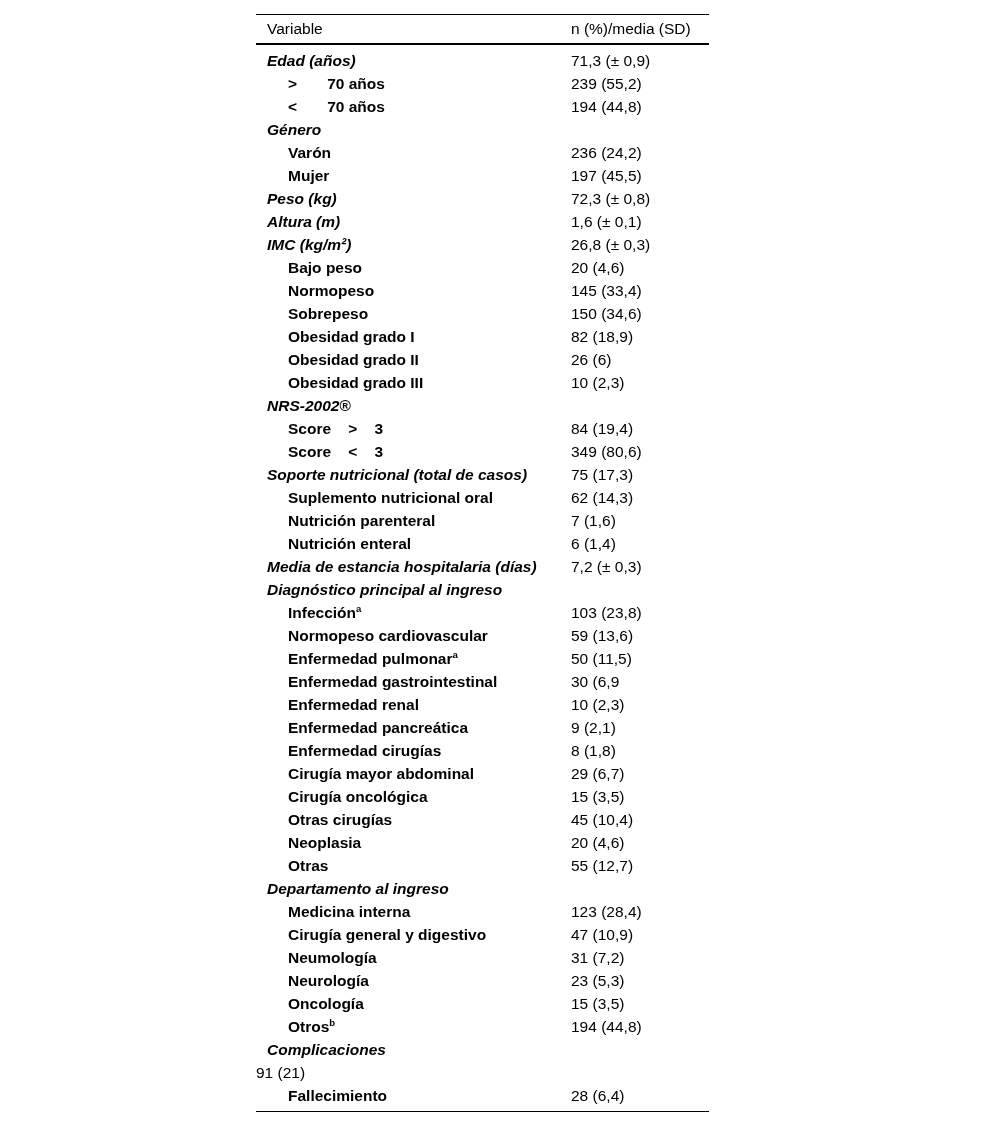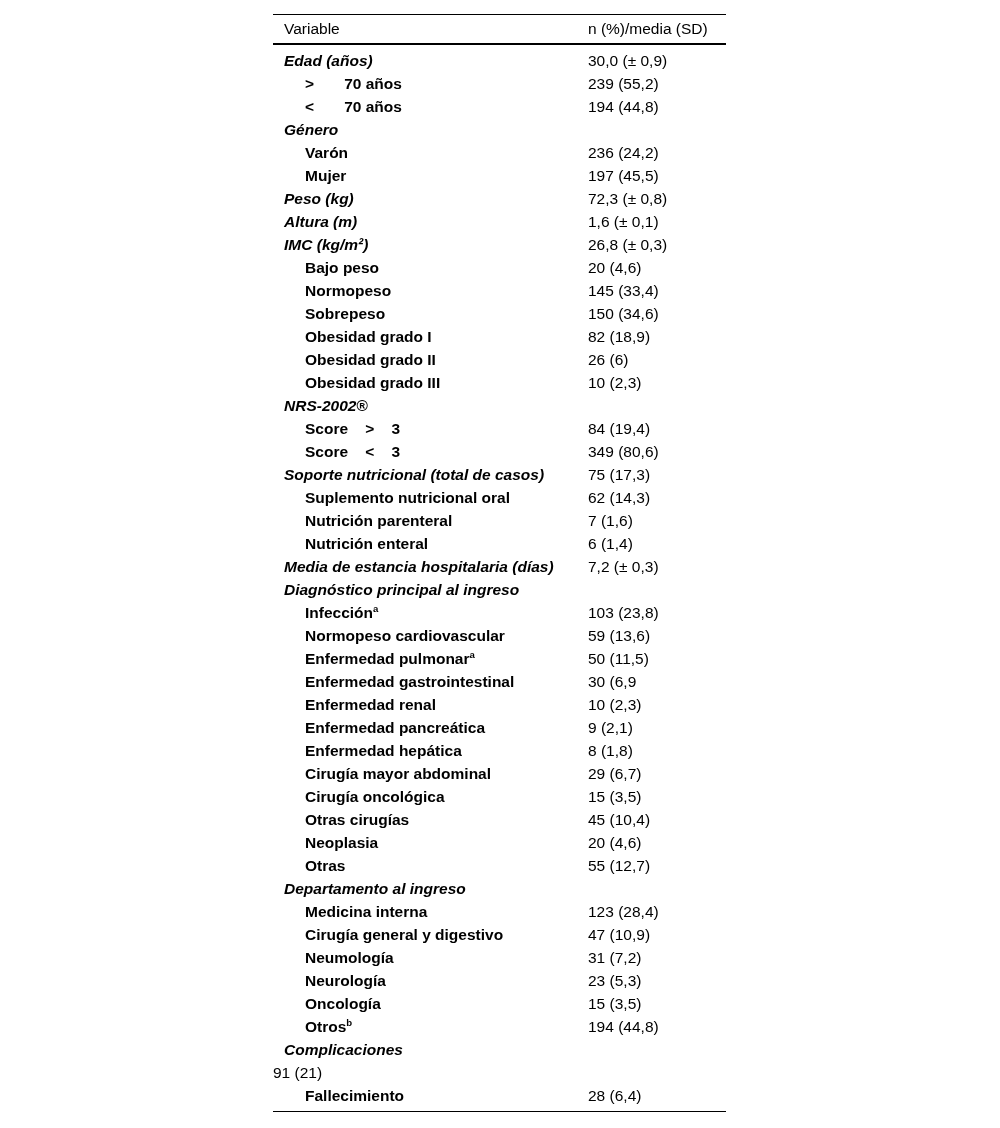--- a/index.html
+++ b/index.html
@@ -5,21 +5,21 @@
   * { margin: 0; padding: 0; box-sizing: border-box; }
   html, body {
     width: 1000px; height: 1128px;
     background: #ffffff;
     font-family: "Liberation Sans", "DejaVu Sans", sans-serif;
     color: #000000;
     overflow: hidden;
   }
   .table-wrap {
     position: absolute;
-    left: 273px;
+    left: 256px;
     top: 14px;
     width: 453px;
     border-top: 1.7px solid #000;
     border-bottom: 1.7px solid #000;
     font-size: 15.5px;
   }
   .thead {
     display: grid;
     grid-template-columns: 315px 1fr;
     align-items: center;
@@ -48,21 +48,21 @@
 <body>
 
 <div class="table-wrap">
   <div class="thead">
     <span class="cell hcell-label">Variable</span>
     <span class="cell hcell-value">n (%)/media (SD)</span>
   </div>
   <div class="tbody">
       <div class="row italic">
         <span class="cell label">Edad (años)</span>
-        <span class="cell value">30,0 (± 0,9)</span>
+        <span class="cell value">71,3 (± 0,9)</span>
       </div>
       <div class="row indent">
         <span class="cell label">&gt;       70 años</span>
         <span class="cell value">239 (55,2)</span>
       </div>
       <div class="row indent">
         <span class="cell label">&lt;       70 años</span>
         <span class="cell value">194 (44,8)</span>
       </div>
       <div class="row italic">
@@ -167,21 +167,21 @@
       </div>
       <div class="row indent">
         <span class="cell label">Enfermedad renal</span>
         <span class="cell value">10 (2,3)</span>
       </div>
       <div class="row indent">
         <span class="cell label">Enfermedad pancreática</span>
         <span class="cell value">9 (2,1)</span>
       </div>
       <div class="row indent">
-        <span class="cell label">Enfermedad hepática</span>
+        <span class="cell label">Enfermedad cirugías</span>
         <span class="cell value">8 (1,8)</span>
       </div>
       <div class="row indent">
         <span class="cell label">Cirugía mayor abdominal</span>
         <span class="cell value">29 (6,7)</span>
       </div>
       <div class="row indent">
         <span class="cell label">Cirugía oncológica</span>
         <span class="cell value">15 (3,5)</span>
       </div>

